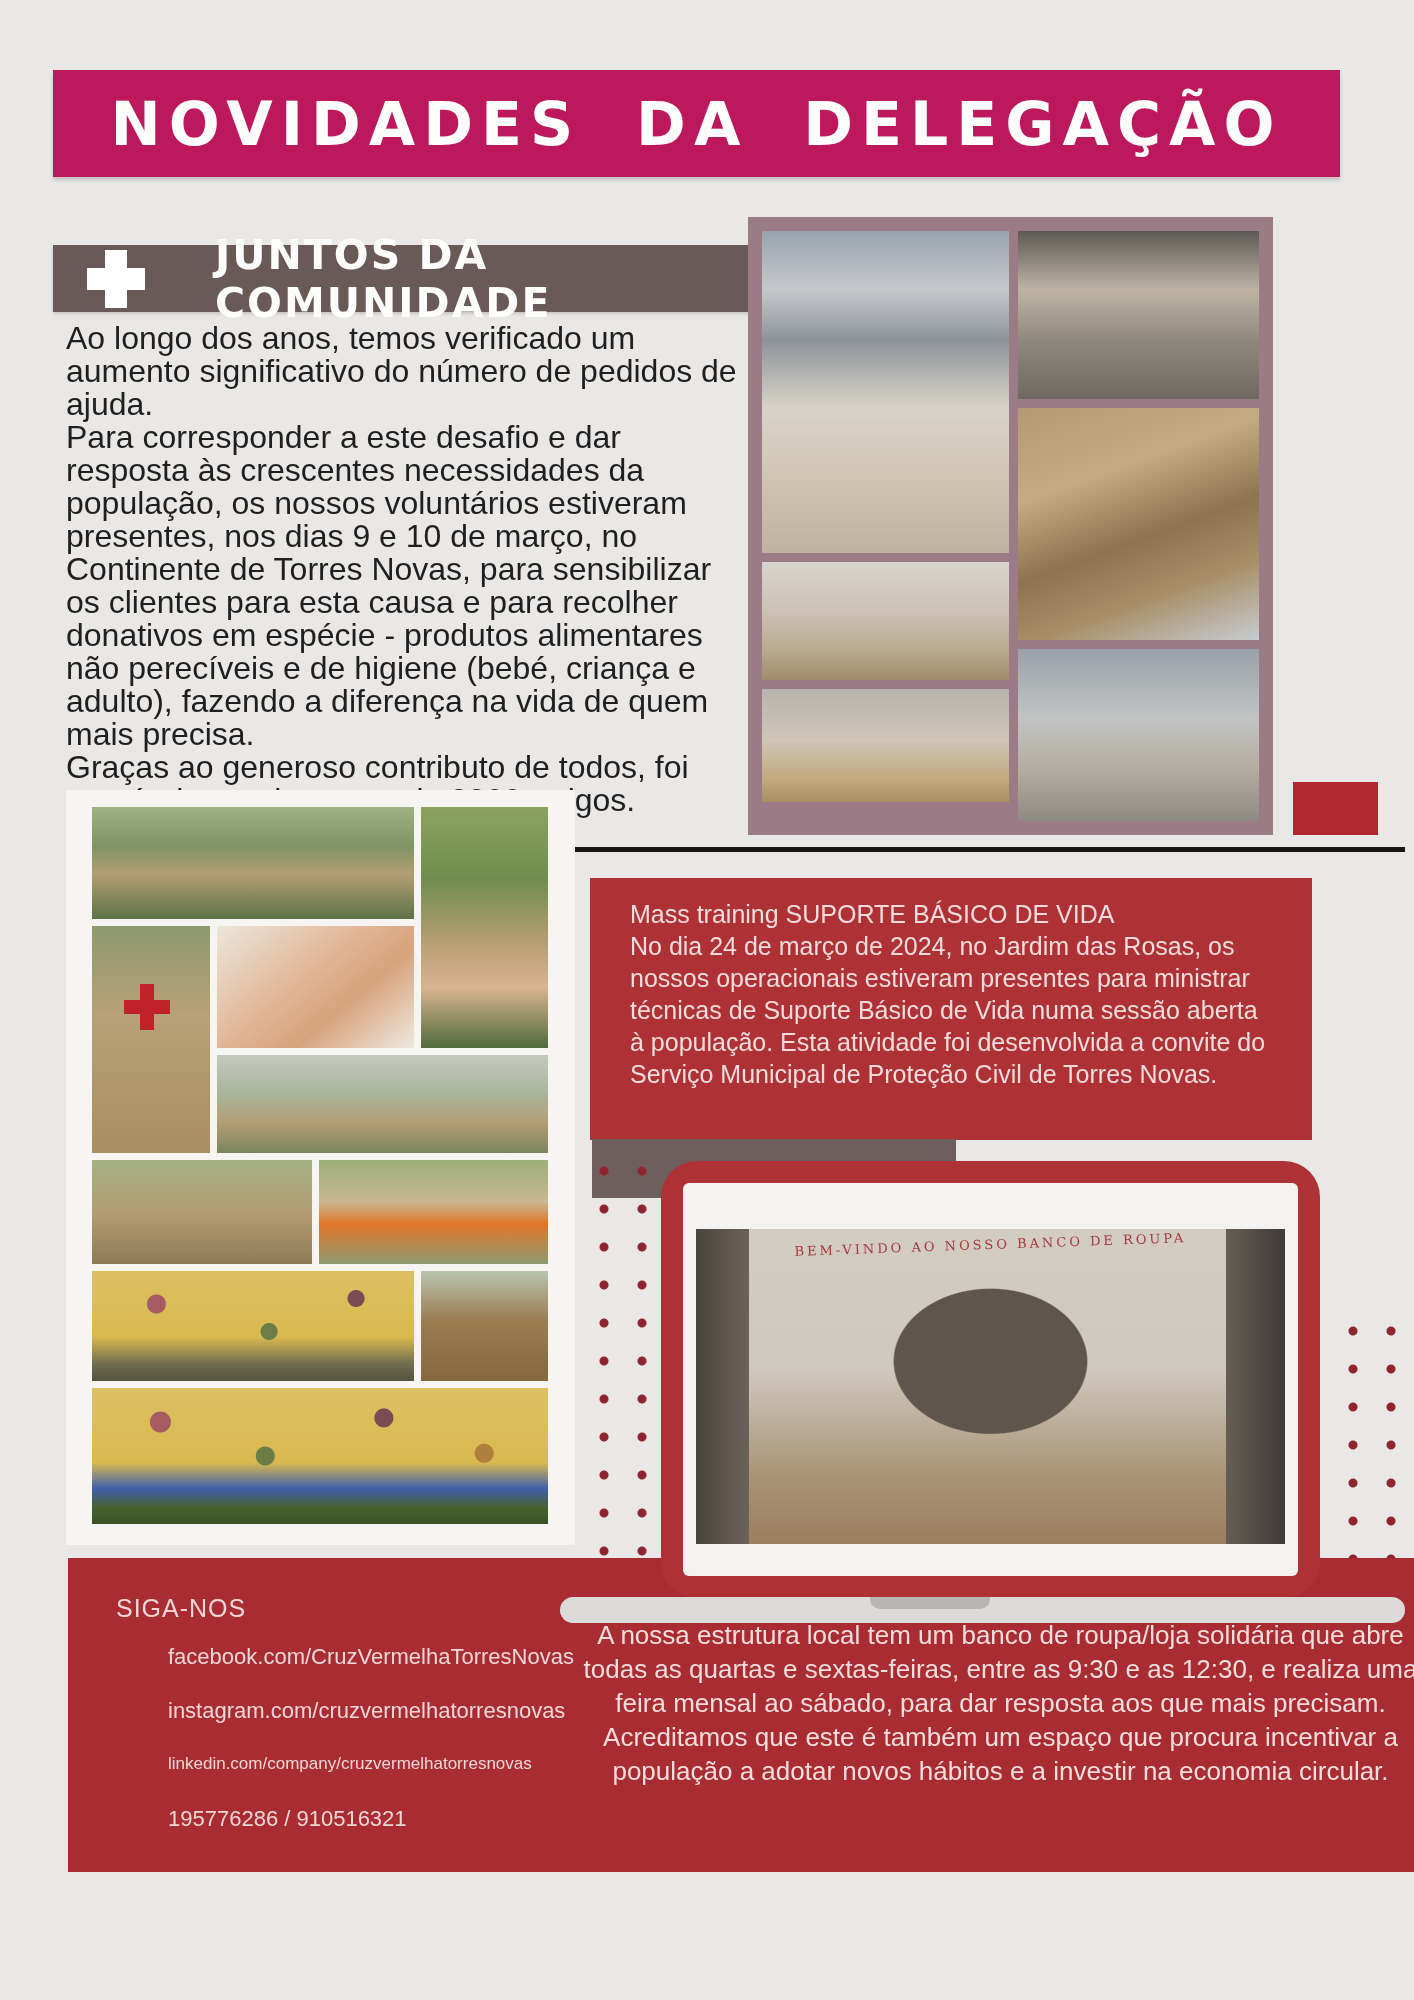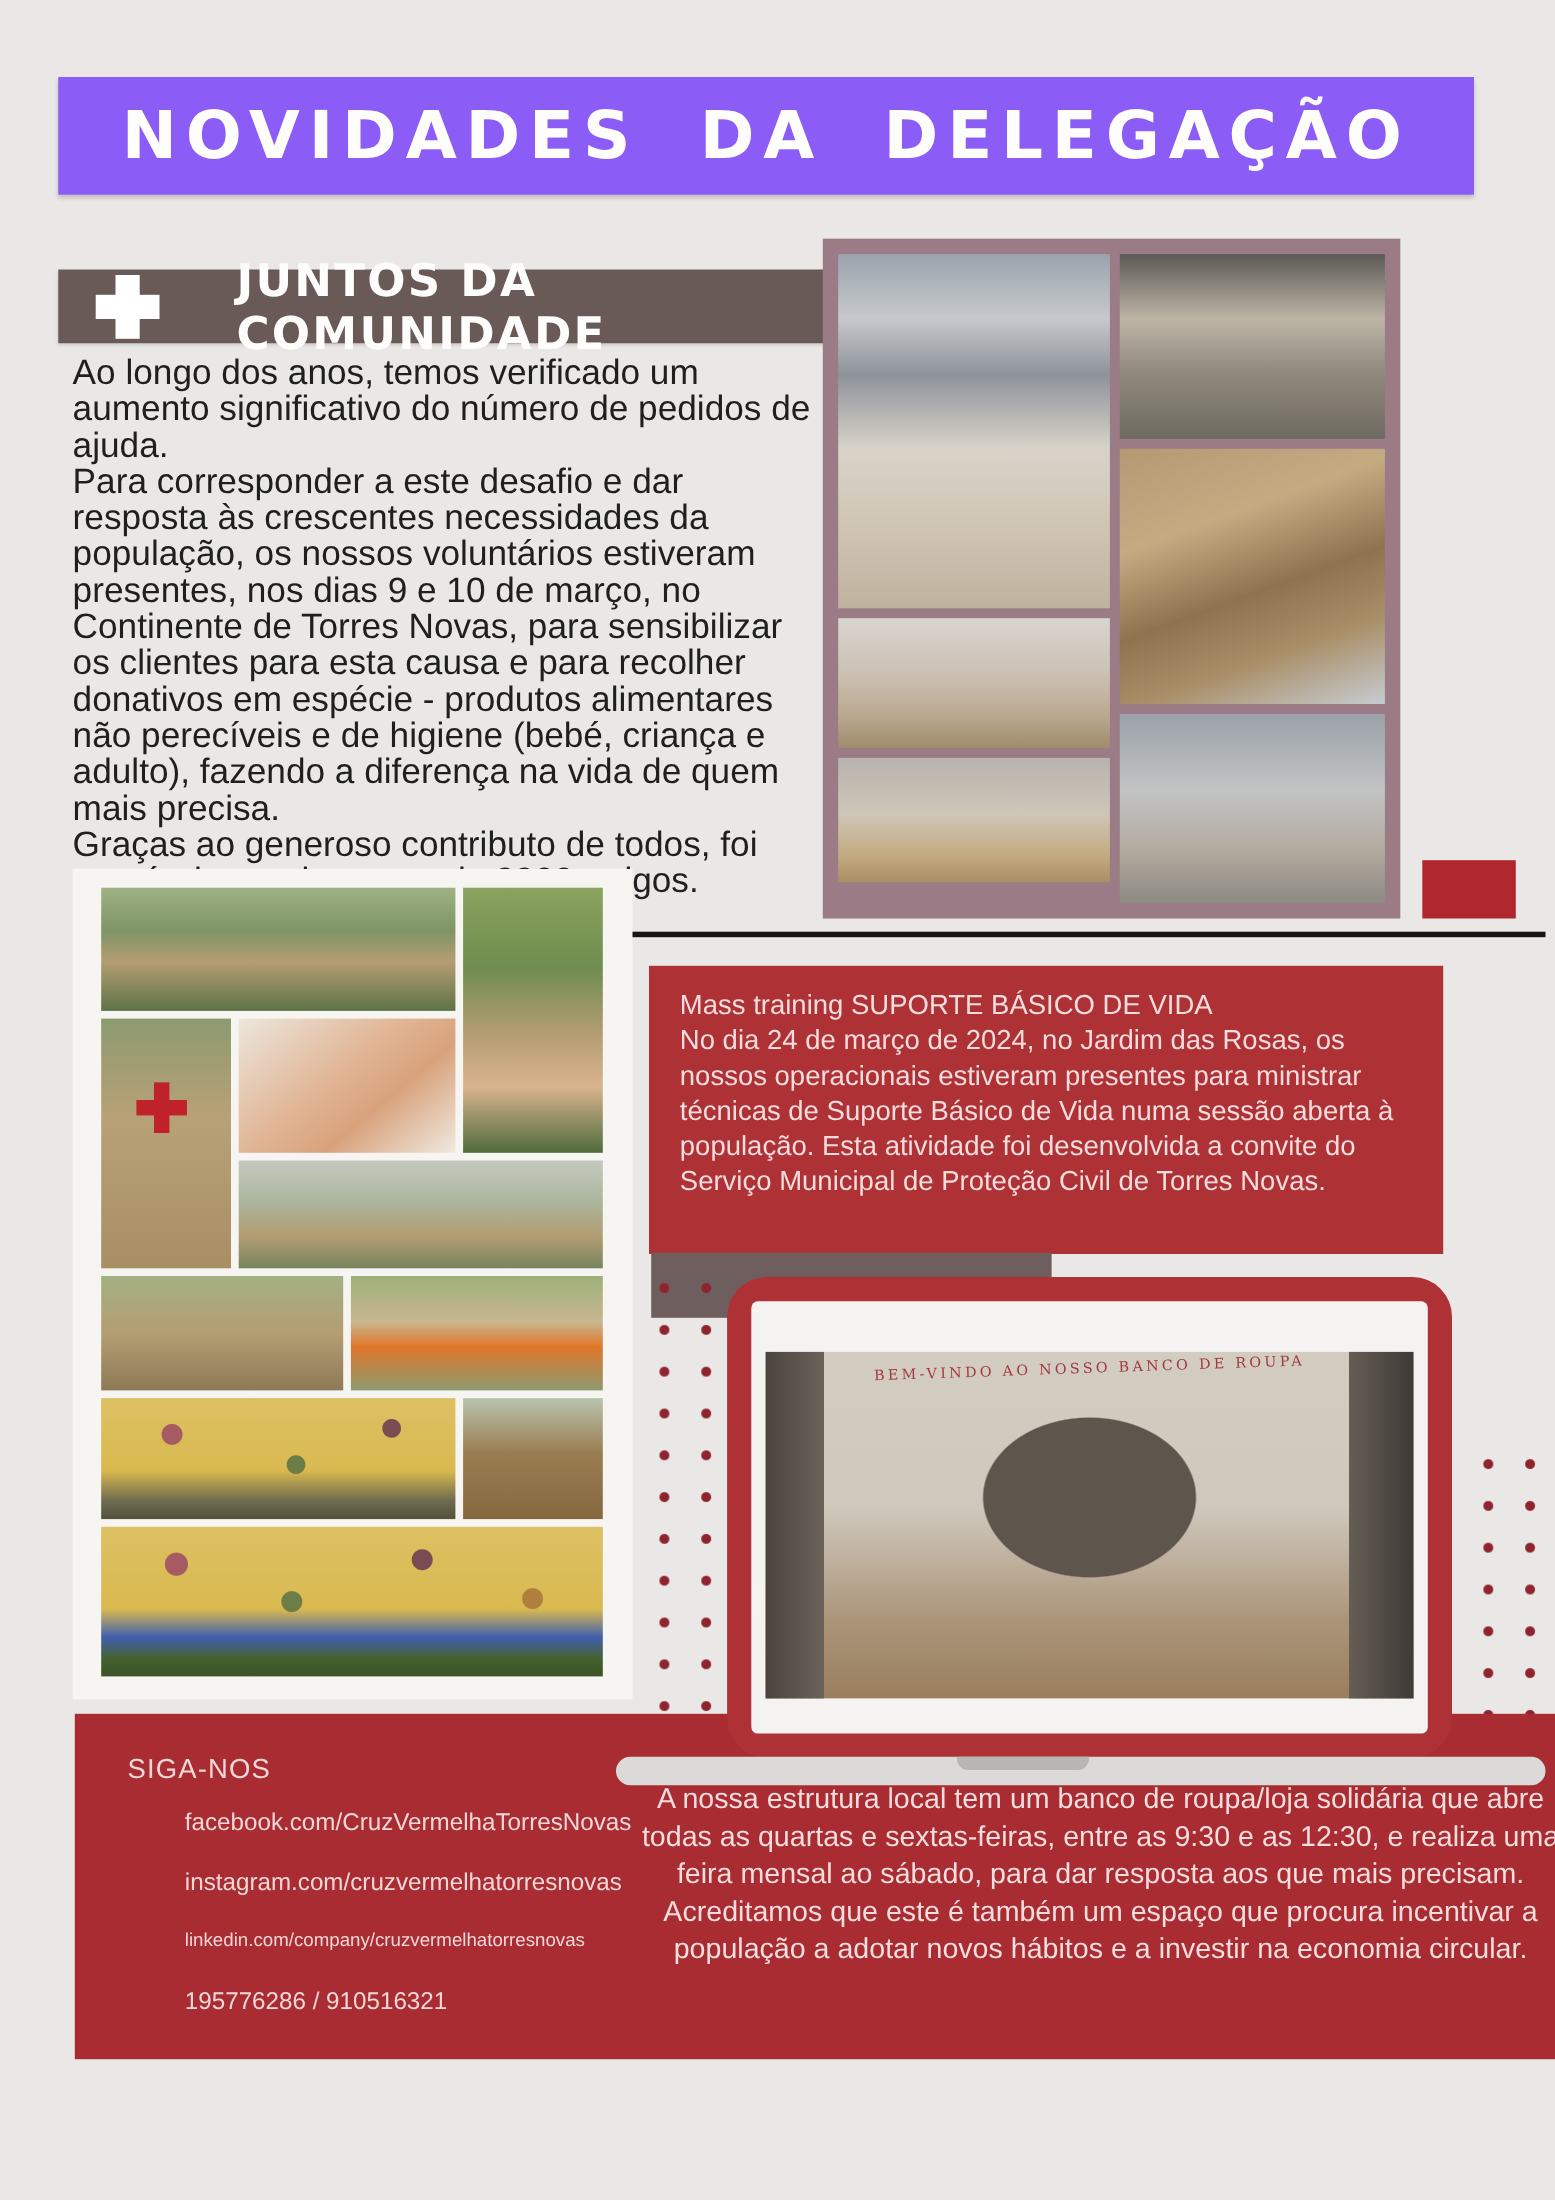--- a/index.html
+++ b/index.html
@@ -5,21 +5,21 @@
   html,body{margin:0;padding:0;background:#cfcecc;}
   #page{
     position:relative;width:1414px;height:2000px;margin:0 auto;
     background:#e9e8e6;overflow:hidden;
     font-family:"Liberation Sans",sans-serif;
   }
   .abs{position:absolute;}
 
   
   .banner-main{
-    left:53px;top:70px;width:1287px;height:107px;background:#8b5cf6;
+    left:53px;top:70px;width:1287px;height:107px;background:#be185d;
     display:flex;align-items:center;justify-content:center;
     box-shadow:0 3px 4px rgba(0,0,0,.18);
   }
   .banner-main .t{
     color:#fdfdfc;font-weight:bold;font-size:60px;letter-spacing:8px;word-spacing:26px;
     font-family:"DejaVu Sans",sans-serif;
   }
   .banner-sub{
     left:53px;top:245px;width:722px;height:67px;background:#6a5a57;
     display:flex;align-items:center;box-shadow:0 2px 3px rgba(0,0,0,.15);gap:48px;
@@ -56,21 +56,21 @@
   .p-carts{height:232px;background:linear-gradient(160deg,#b39a73 0%,#c4ab82 30%,#8d744f 55%,#a98f68 75%,#c7ccd1 100%);}
   .p-doortrio{height:172px;background:linear-gradient(180deg,#9aa1a8 0%,#c2c4c4 40%,#b4ada1 70%,#8e8a84 100%);}
 
   
   .accent-sq{left:1293px;top:782px;width:85px;height:53px;background:#b0282e;}
   .divider{left:573px;top:847px;width:832px;height:5px;background:#171615;}
 
   
   .redbox{
     left:590px;top:878px;width:722px;height:262px;background:#ae3136;
-    box-sizing:border-box;padding:20px 28px;color:#f2dcdc;
+    box-sizing:border-box;padding:20px 40px;color:#f2dcdc;
     font-size:25px;line-height:32px;font-family:"Liberation Sans",sans-serif;
   }
   .redbox .body{margin-top:0;}
 
   
   .collage-l{
     left:66px;top:790px;width:509px;height:755px;background:#f7f5f2;
     box-sizing:border-box;padding:17px 26px 20px 26px;
     display:grid;grid-template-columns:118px 95px 95px 127px;
     grid-template-rows:112px 122px 98px 104px 110px 136px;gap:7px;

